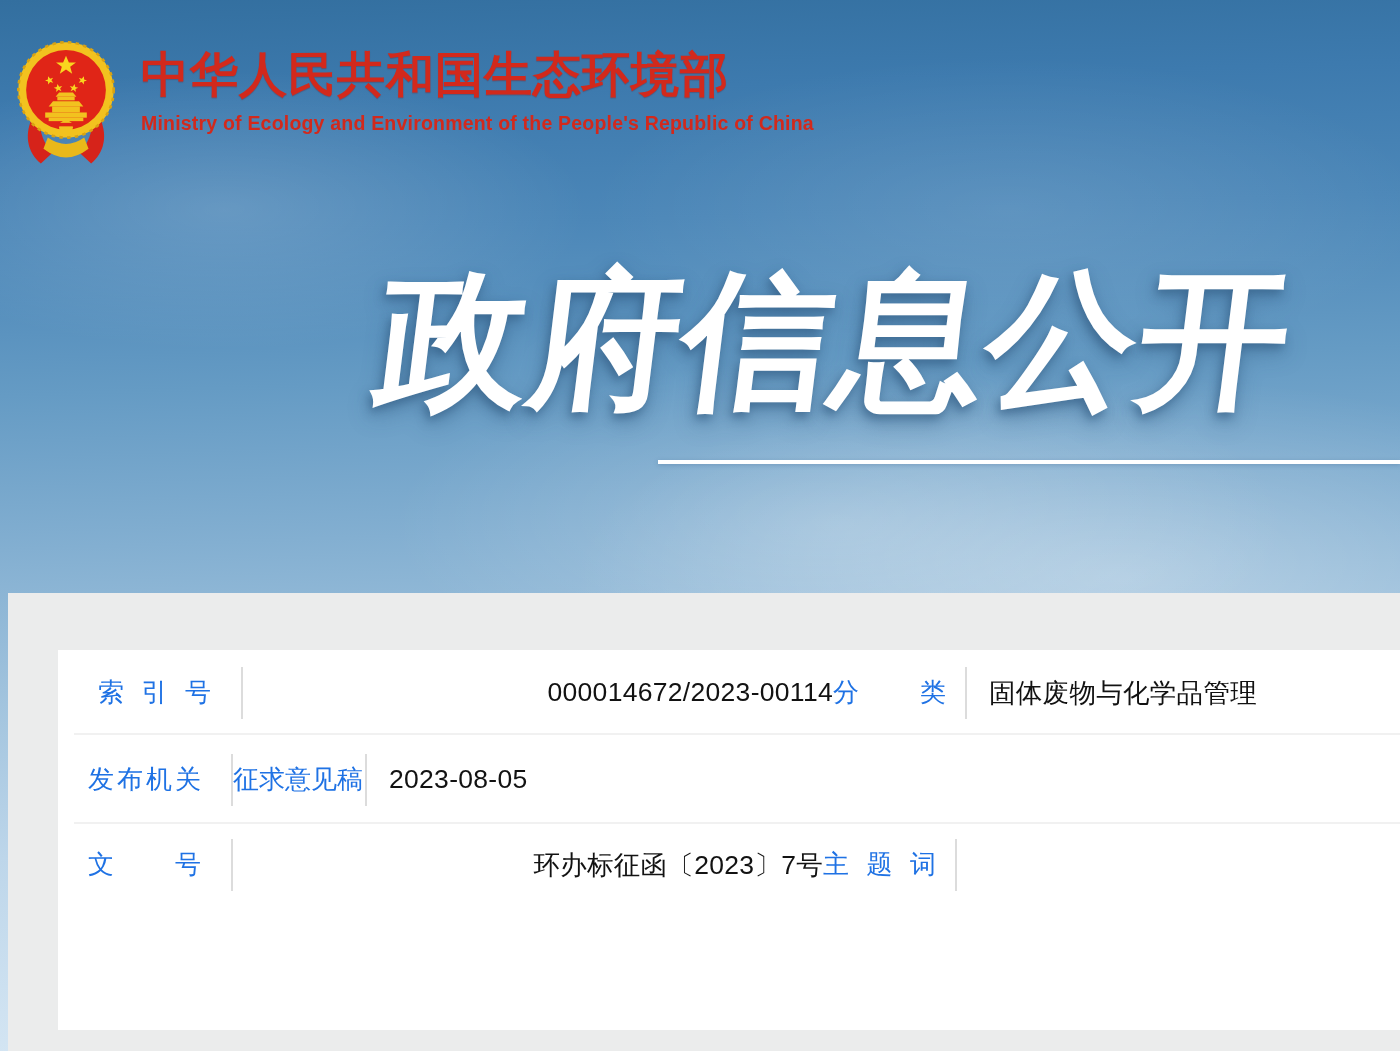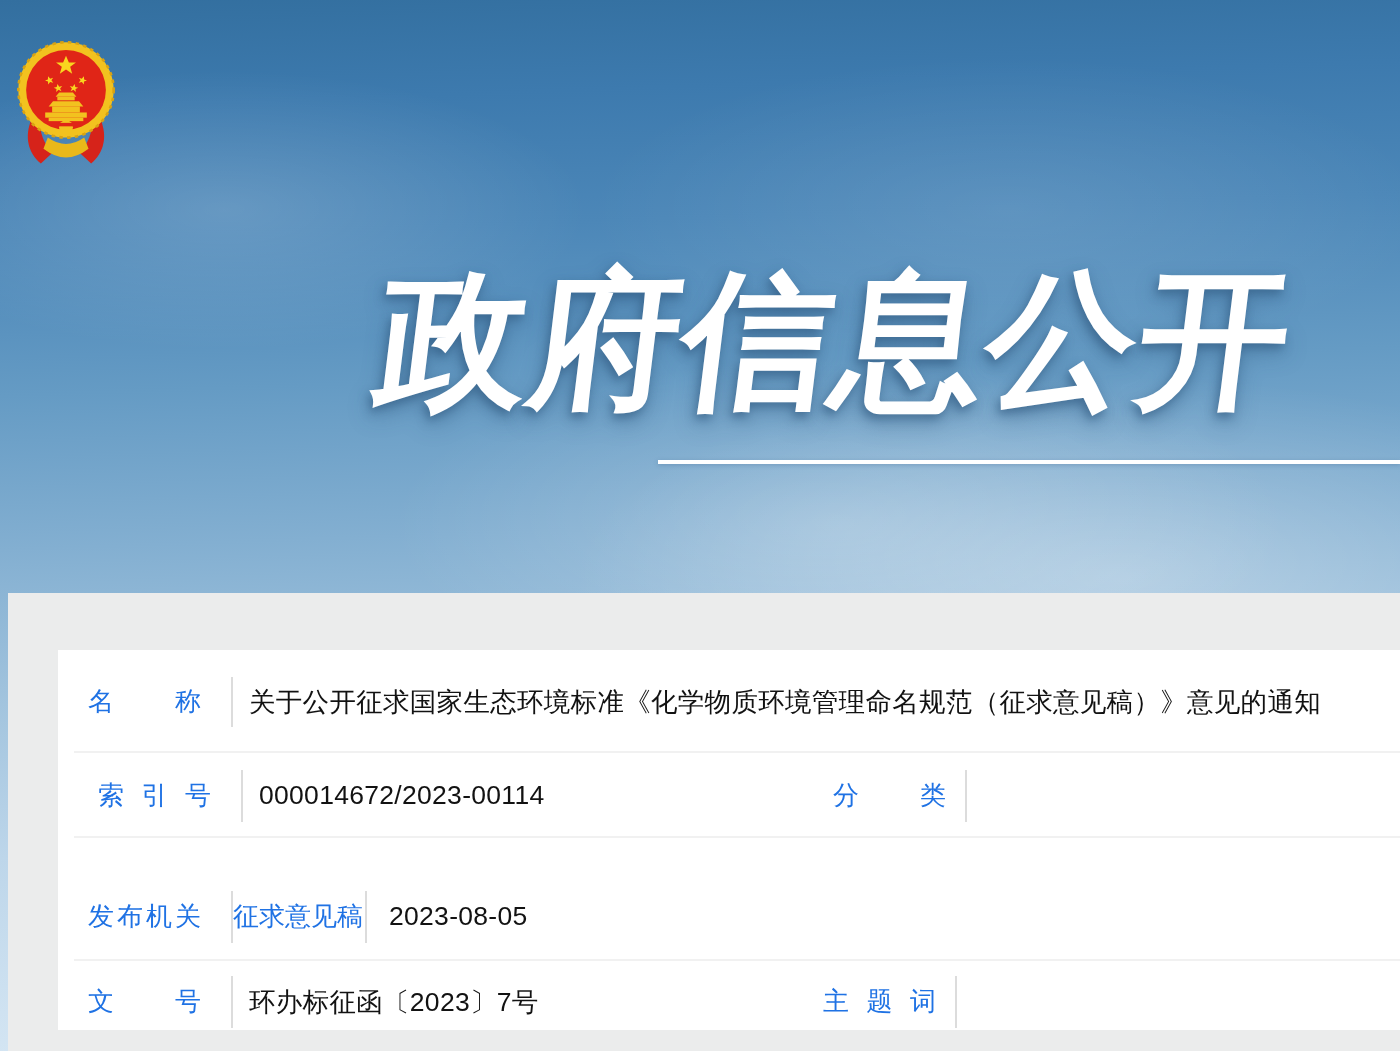--- a/index.html
+++ b/index.html
@@ -54,36 +54,36 @@
   .info-panel {
     position:absolute; left:8px; right:0; top:593px; bottom:0;
     background:#ebecec;
   }
   .info-card {
     position:absolute; left:50px; right:0; top:57px; height:380px;
     background:#ffffff;
   }
 
   .trow { position:relative; display:flex; align-items:center; }
-  .r1 { height:103px; } .r2 { height:85px;padding-left:10px; } .r3 { height:89px;margin-top:34px; } .r4 { height:81px; }
+  .r1 { height:103px; } .r2 { height:85px;padding-left:10px; } .r3 { height:89px; } .r4 { height:81px; }
   .hline { position:absolute; bottom:0; left:16px; right:0; height:2px; background:#f1f1f1; }
 
   .lbl {
     width:113px; margin-left:30px; flex:none;
     color:#1f72e4; font-size:26px; font-weight:500;
     text-align:justify; text-align-last:justify; word-break:break-all;
     line-height:1.2; white-space:nowrap;
   }
   .vd { flex:none; width:2px; height:52px; background:#dcdcdc; margin-left:30px; }
   .vd-tall { height:50px; }
   .val {
     margin-left:16px; color:#121212; font-size:26.5px; font-weight:500;
     letter-spacing:.3px; white-space:nowrap;
   }
-  .val-1 { flex:none; width:574px; }
+  .val-1 { flex:none; width:574px;text-align:right; }
   .lbl-2 { margin-left:0; }
   .vd-2 { margin-left:19px; }
   .val-2 { margin-left:22px; flex:1; }
 </style>
 </head>
 <body>
 
 <div class="sky"></div>
 
 <header class="site-header">
@@ -111,41 +111,40 @@
       <path d="M40,97 L80,97 L75,91 L45,91 Z"></path>
       <rect x="44" y="97" width="32" height="7"></rect>
       <rect x="36" y="104" width="48" height="6"></rect>
       <rect x="40" y="110" width="40" height="4"></rect>
     </g>
 
     <circle cx="60" cy="121" r="8" fill="#f2c21f"></circle>
     <rect x="52" y="116" width="16" height="4" fill="#e02517"></rect>
   </svg>
 
+  <div class="head-titles">
+    <div class="head-cn">中华人民共和国生态环境部</div>
+    <div class="head-en">Ministry of Ecology and Environment of the People's Republic of China</div>
+  </div>
 </header>
 
 <h1 class="banner-title">政府信息公开</h1>
 <div class="banner-underline"></div>
 
 <div class="info-panel">
   <div class="info-card">
 
-    <div class="trow r1">
-      <div class="lbl">名称</div>
-      <div class="vd vd-tall"></div>
-      <div class="val">关于公开征求国家生态环境标准《化学物质环境管理命名规范（征求意见稿）》意见的通知</div>
-      <div class="hline"></div>
-    </div>
 
     <div class="trow r2">
       <div class="lbl">索引号</div>
       <div class="vd"></div>
       <div class="val val-1">000014672/2023-00114</div>
       <div class="lbl lbl-2">分类</div>
       <div class="vd vd-2"></div>
+      <div class="val val-2">固体废物与化学品管理</div>
       <div class="hline"></div>
     </div>
 
     <div class="trow r3">
       <div class="lbl">发布机关</div>
       <div class="vd"></div>
       <div class="lbl lbl-2">征求意见稿</div>
       <div class="vd vd-2"></div>
       <div class="val val-2">2023-08-05</div>
       <div class="hline"></div>

